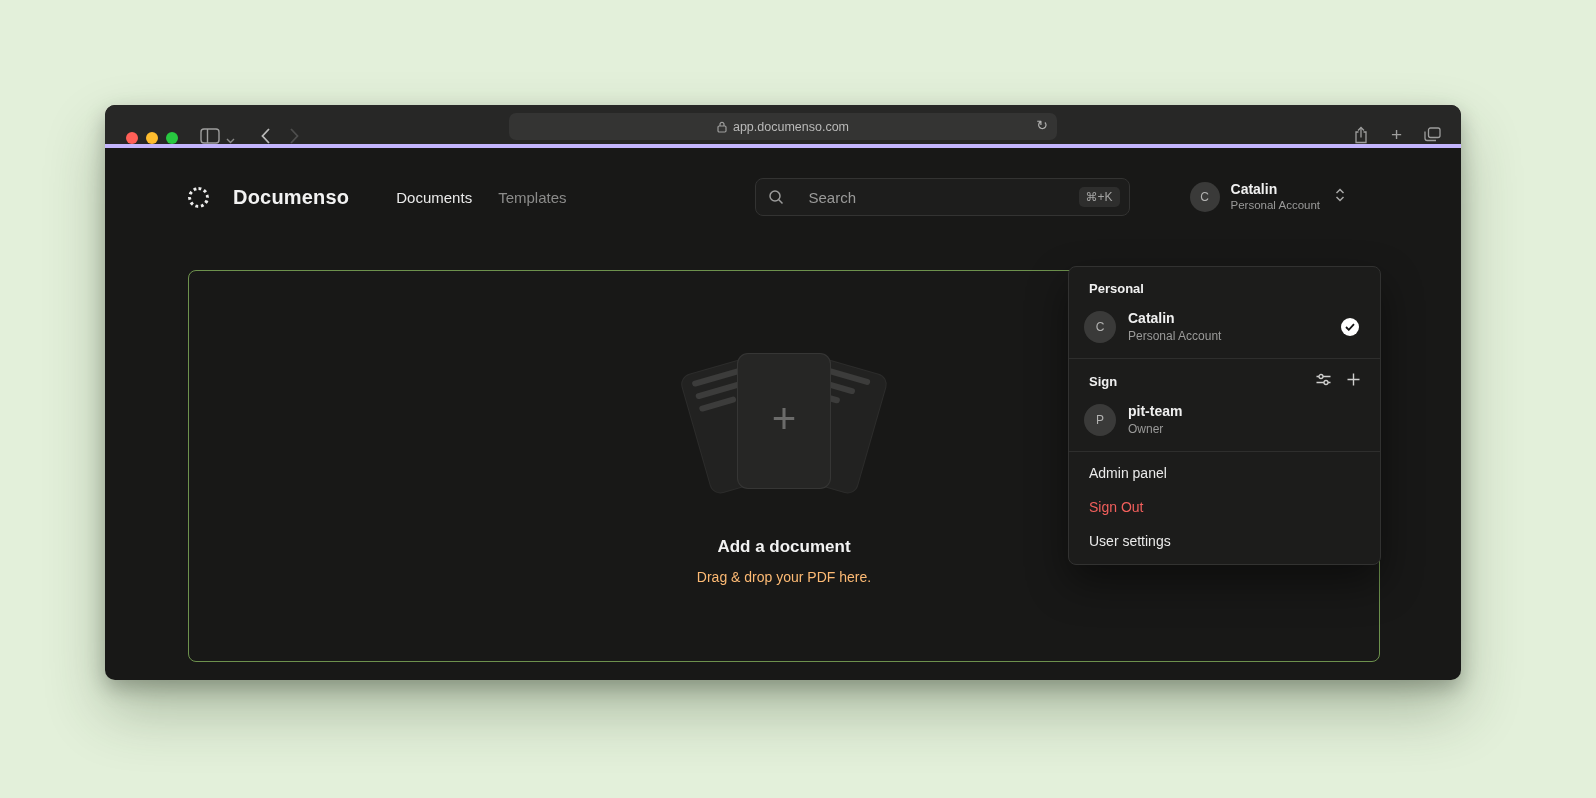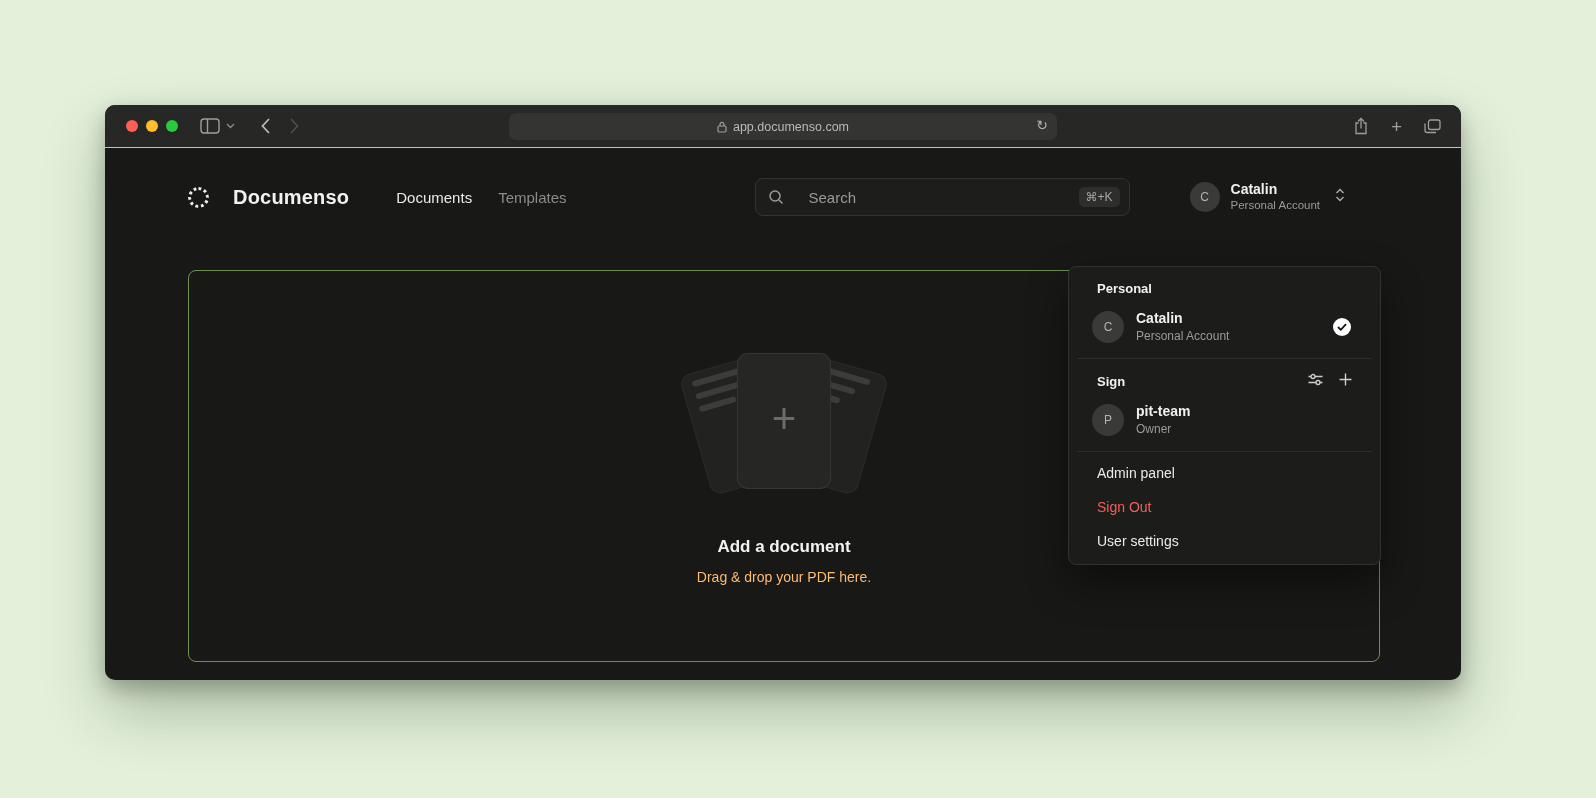--- a/index.html
+++ b/index.html
@@ -20,22 +20,22 @@
     position:relative;
   }
   
   .window{
     position:absolute;left:105px;top:105px;width:1356px;height:575px;
     background:var(--window-bg);border-radius:10px;overflow:hidden;
     box-shadow:0 30px 60px rgba(40,60,30,.30),0 8px 20px rgba(0,0,0,.25);
   }
   .titlebar{
     height:43px;background:var(--titlebar-bg);
-    display:flex;align-items:center;position:relative;
-    border-bottom:1px solid #c4b5fd;
+    display:flex;align-items:flex-end;position:relative;
+    border-bottom:4px solid #c4b5fd;
     color:#9a9a9a;
   }
   .traffic{display:flex;gap:8px;margin-left:21px}
   .traffic span{width:12px;height:12px;border-radius:50%}
   .t-close{background:var(--traffic-close)}
   .t-min{background:var(--traffic-minimize)}
   .t-zoom{background:var(--traffic-zoom)}
   .tb-icon{display:flex;align-items:center;justify-content:center;color:#9e9e9d}
   .tb-icon svg{display:block}
   .sidebar-toggle{margin-left:22px}
@@ -111,21 +111,21 @@
     box-shadow:0 0 0 1px #363635;display:flex;align-items:center;justify-content:center;
   }
   .card-plus{color:#6b6b6a;font-size:42px;font-weight:200;line-height:1;margin-top:-4px}
   .dz-title{color:#f2f2f2;font-size:17px;font-weight:700;margin-bottom:12px}
   .dz-sub{color:#fdba74;font-size:14px}
 
   
   .menu{
     position:absolute;top:118px;right:80px;width:313px;
     background:#1c1c1b;border:1px solid #323231;border-radius:8px;
-    z-index:10;overflow:hidden;padding:4px 8px 6px;
+    z-index:10;overflow:hidden;padding:4px 0 6px;
     box-shadow:0 18px 40px rgba(0,0,0,.45);
   }
   .menu-heading{
     color:#f0f0f0;font-size:13px;font-weight:700;
     padding:10px 20px 8px;display:flex;align-items:center;justify-content:space-between;
   }
   .menu-heading .hd-icons{display:flex;gap:16px;color:#cfcfce;align-items:center}
   .menu-account{
     display:flex;align-items:center;gap:12px;padding:7px 15px 11px;
   }

